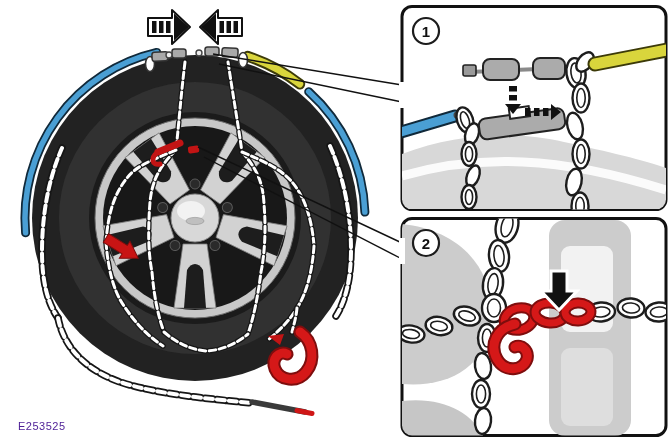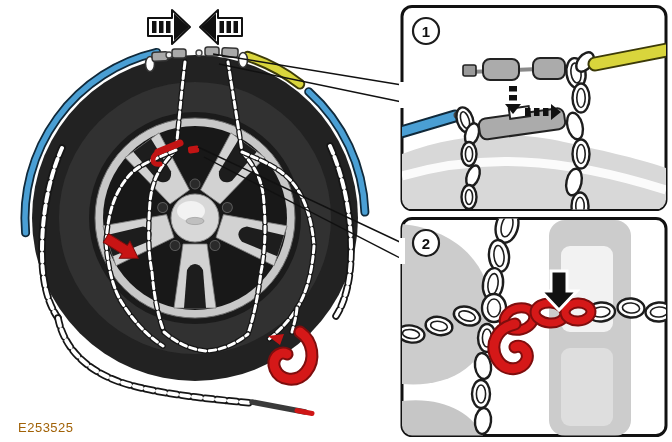--- a/index.html
+++ b/index.html
@@ -4,21 +4,21 @@
 <style>
   html,body{margin:0;padding:0;background:#ffffff;}
   .stage{
     position:relative;width:672px;height:442px;background:#ffffff;
     font-family:"Liberation Sans", sans-serif;overflow:hidden;
   }
   .layer{position:absolute;left:0;top:0;}
   #panel1-svg{position:absolute;left:399px;top:4px;}
   #panel2-svg{position:absolute;left:399px;top:216px;}
   .figure-label{
-    position:absolute;left:18px;top:420px;font-size:13px;color:#a16207;
+    position:absolute;left:18px;top:420px;font-size:11px;color:#4c1d95;
     letter-spacing:0.5px;
   }
   .chain-outer{fill:none;stroke:#161616;stroke-width:5.5;stroke-dasharray:6.5 3.5;stroke-linecap:round;}
   .chain-inner{fill:none;stroke:#ffffff;stroke-width:3;stroke-dasharray:6.5 3.5;stroke-linecap:round;}
   .chain-outer-big{fill:none;stroke:#161616;stroke-width:7.5;stroke-dasharray:8 4;stroke-linecap:round;}
   .chain-inner-big{fill:none;stroke:#ffffff;stroke-width:4;stroke-dasharray:8 4;stroke-linecap:round;}
   .link{fill:#ffffff;stroke:#1d1d1d;stroke-width:2.4;}
   .link-hole{fill:none;stroke:#1d1d1d;stroke-width:1.6;}
   .leader{stroke:#111111;stroke-width:1.4;fill:none;}
   .panel-border{fill:#ffffff;stroke:#111111;stroke-width:3;}

